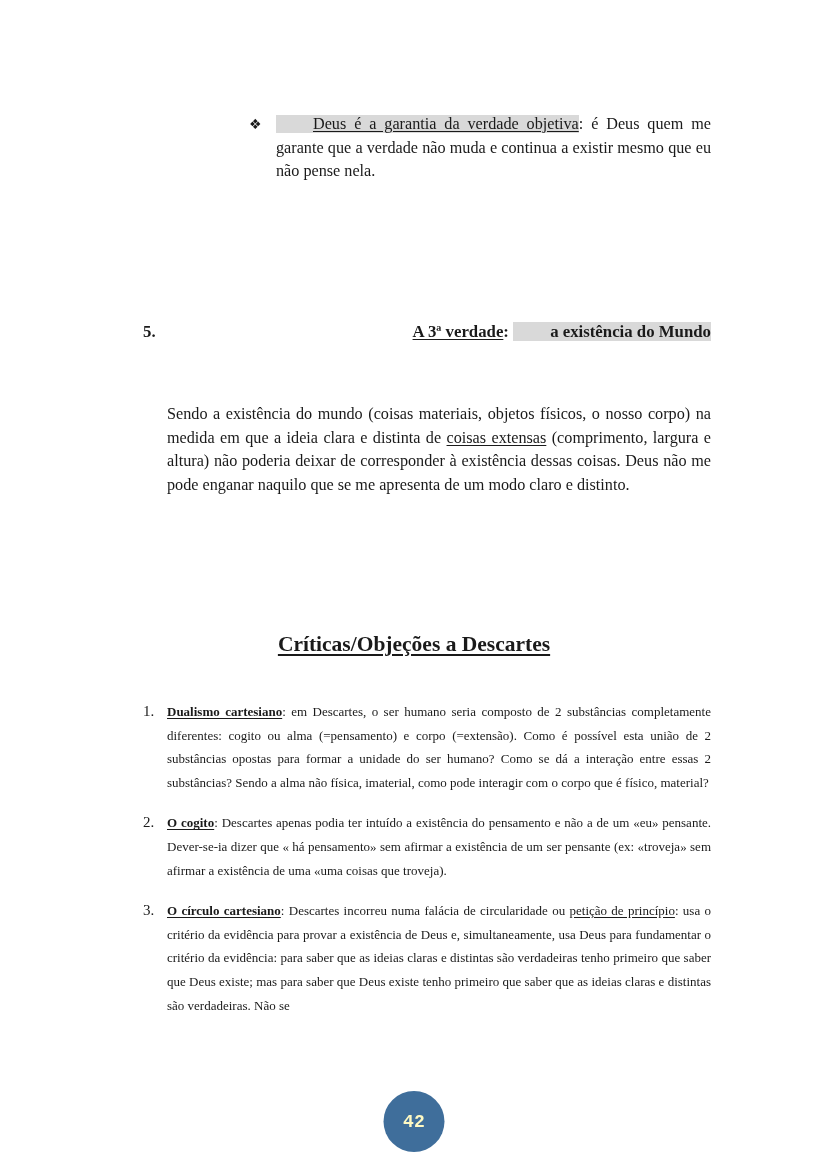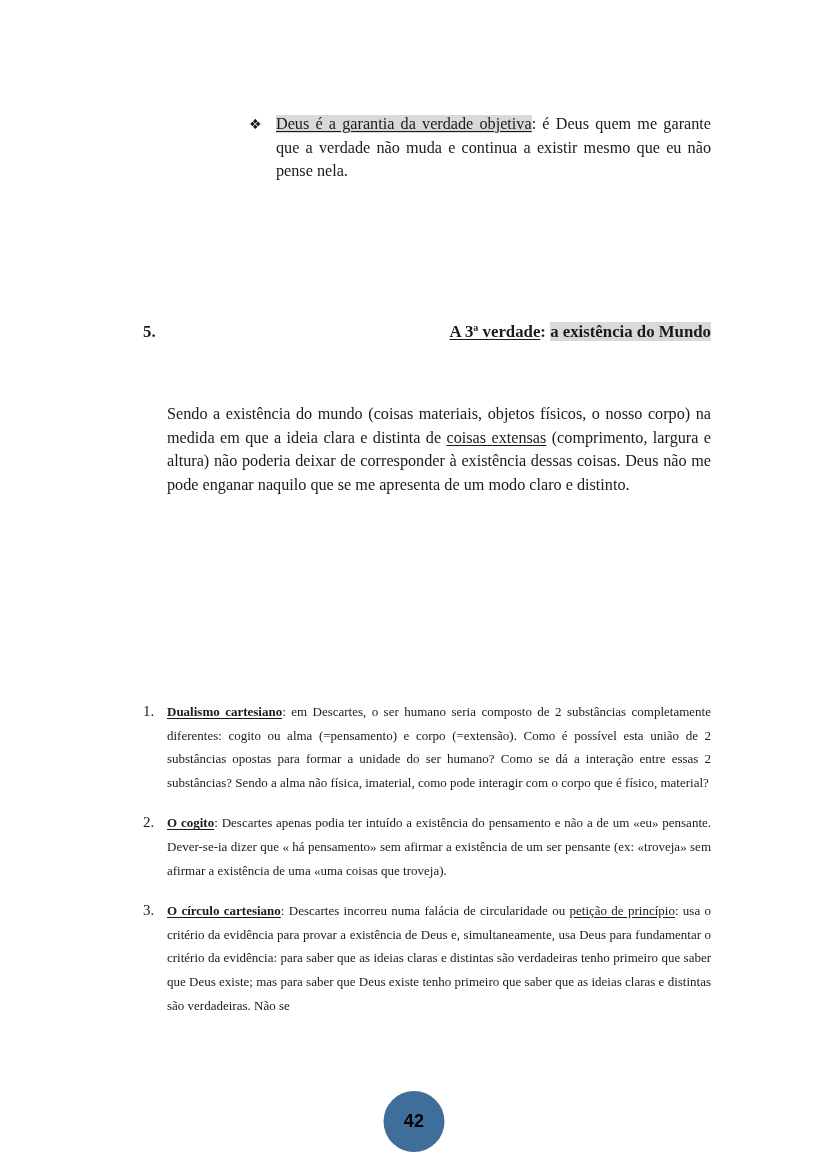--- a/index.html
+++ b/index.html
@@ -52,20 +52,21 @@
   .bullet-text {
     flex: 1 1 auto;
     font-size: 16.2px;
     line-height: 23.6px;
     text-align: justify;
   }
 
   
   .hl {
     background: #d9d9d9;
+    padding-left: 37px;
   }
   .u {
     text-decoration: underline;
     text-underline-offset: 2px;
   }
   .bu {
     font-weight: bold;
     text-decoration: underline;
     text-underline-offset: 2px;
   }
@@ -149,25 +150,25 @@
   
   .page-badge {
     position: absolute;
     left: 50%;
     transform: translateX(-50%);
     top: 1091px;
     width: 61px;
     height: 61px;
     border-radius: 50%;
     background: #3f6e9b;
-    color: #000000;
+    color: #fef9c3;
     display: flex;
     align-items: center;
     justify-content: center;
-    font-family: Liberation Sans, sans-serif;
+    font-family: Liberation Mono, monospace;
     font-size: 18px;
     font-weight: bold;
     letter-spacing: 0.3px;
   }
 </style>
 </head>
 <body>
 
 <div class="page">
 
@@ -179,20 +180,21 @@
   </div>
 
   <div class="num-heading">
     <span class="marker">5.</span>
     <span class="htext"><span class="u">A 3ª verdade</span><span>:</span><span>&nbsp;</span><span class="hl">a existência do Mundo</span></span>
   </div>
 
   <div class="para body-1"><span>Sendo a existência do mundo (coisas materiais, objetos físicos, o nosso corpo) na medida em que a ideia clara e distinta de </span><span class="u">coisas extensas</span><span> (comprimento, largura e altura) não poderia deixar de corresponder à existência dessas coisas. Deus não me pode enganar naquilo que se me apresenta de um modo claro e distinto.</span></div>
 
 
+  <div class="center-heading">Críticas/Objeções a Descartes</div>
 
   <div class="crit-list">
 
     <div class="crit-item">
       <span class="marker">1.</span>
       <span class="ctext"><span class="bu">Dualismo cartesiano</span><span>: em Descartes, o ser humano seria composto de 2 substâncias completamente diferentes: cogito ou alma (=pensamento) e corpo (=extensão). Como é possível esta união de 2 substâncias opostas para formar a unidade do ser humano? Como se dá a interação entre essas 2 substâncias? Sendo a alma não física, imaterial, como pode interagir com o corpo que é físico, material?</span></span>
     </div>
 
     <div class="crit-item">
       <span class="marker">2.</span>

